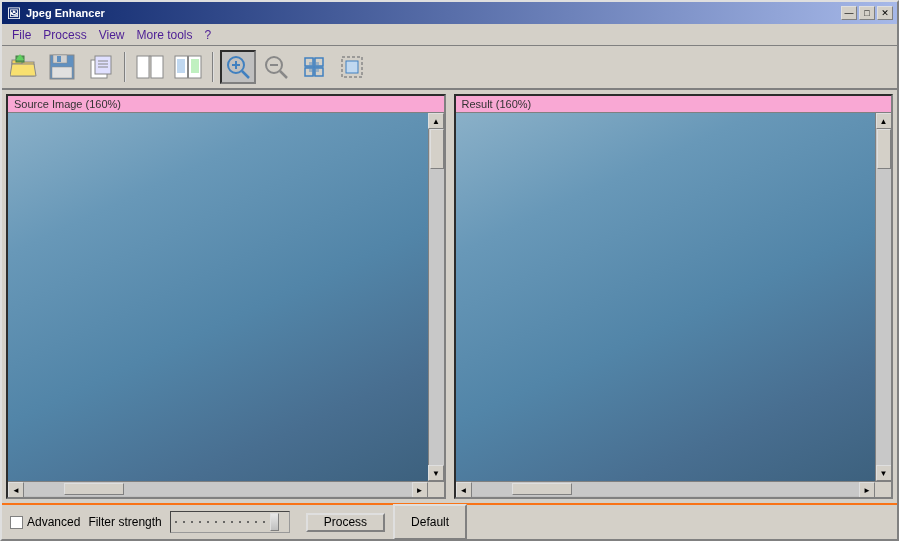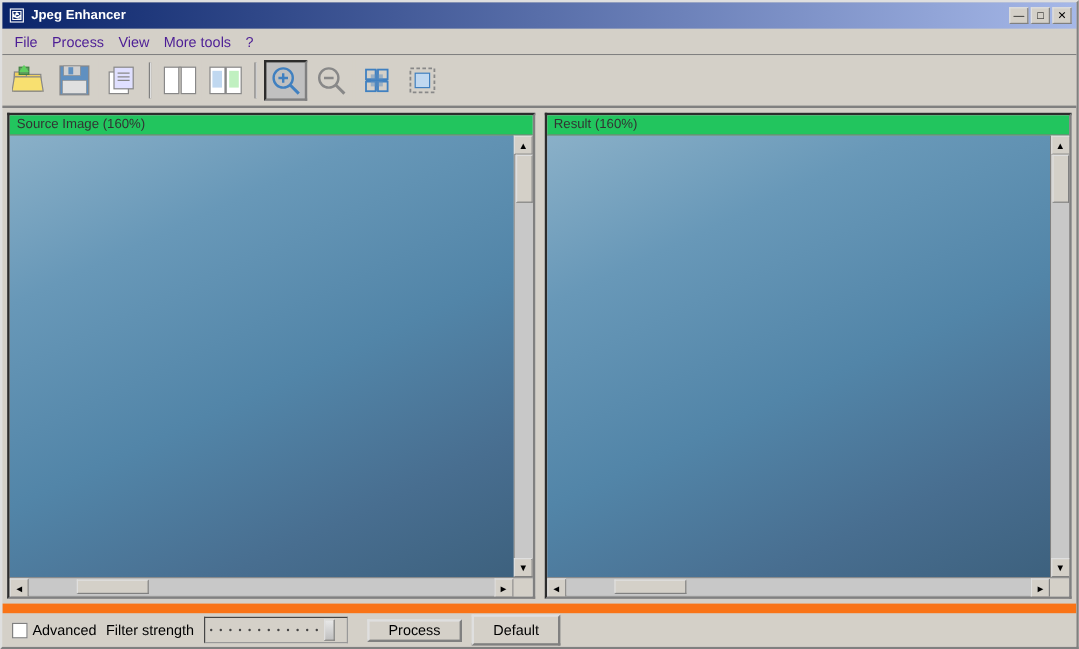--- a/index.html
+++ b/index.html
@@ -137,21 +137,21 @@
       border: 2px inset #808080;
       margin: 4px;
       background: #c0c0c0;
       overflow: hidden;
     }
 
     .panel-title {
       font-size: 11px;
       color: #333;
       padding: 2px 6px;
-      background: #22c55e;
+      background: #f9a8d4;
       border-bottom: 1px solid #808080;
       flex-shrink: 0;
     }
 
     .panel-inner {
       flex: 1;
       display: flex;
       overflow: hidden;
       position: relative;
     }
@@ -231,21 +231,21 @@
       width: 16px;
       height: 16px;
       background: #d4d0c8;
       flex-shrink: 0;
     }
 
     
     .bottom-bar {
       height: 36px;
       background: #d4d0c8;
-      border-top: 8px solid #f97316;
+      border-top: 2px solid #f97316;
       display: flex;
       align-items: center;
       padding: 0 8px;
       gap: 8px;
       flex-shrink: 0;
     }
 
     .checkbox-container {
       display: flex;
       align-items: center;
@@ -275,21 +275,21 @@
       background: #d4d0c8;
       border: 2px solid #808080;
       border-top-color: #dfdfdf;
       border-left-color: #dfdfdf;
       cursor: pointer;
       font-size: 12px;
       margin-left: 8px;
     }
 
     .default-btn {
-      height: 26px;
+      height: 36px;
       padding: 0 16px;
       background: #d4d0c8;
       border: 2px solid #808080;
       border-top-color: #dfdfdf;
       border-left-color: #dfdfdf;
       cursor: pointer;
       font-size: 12px;
     }
 
     

